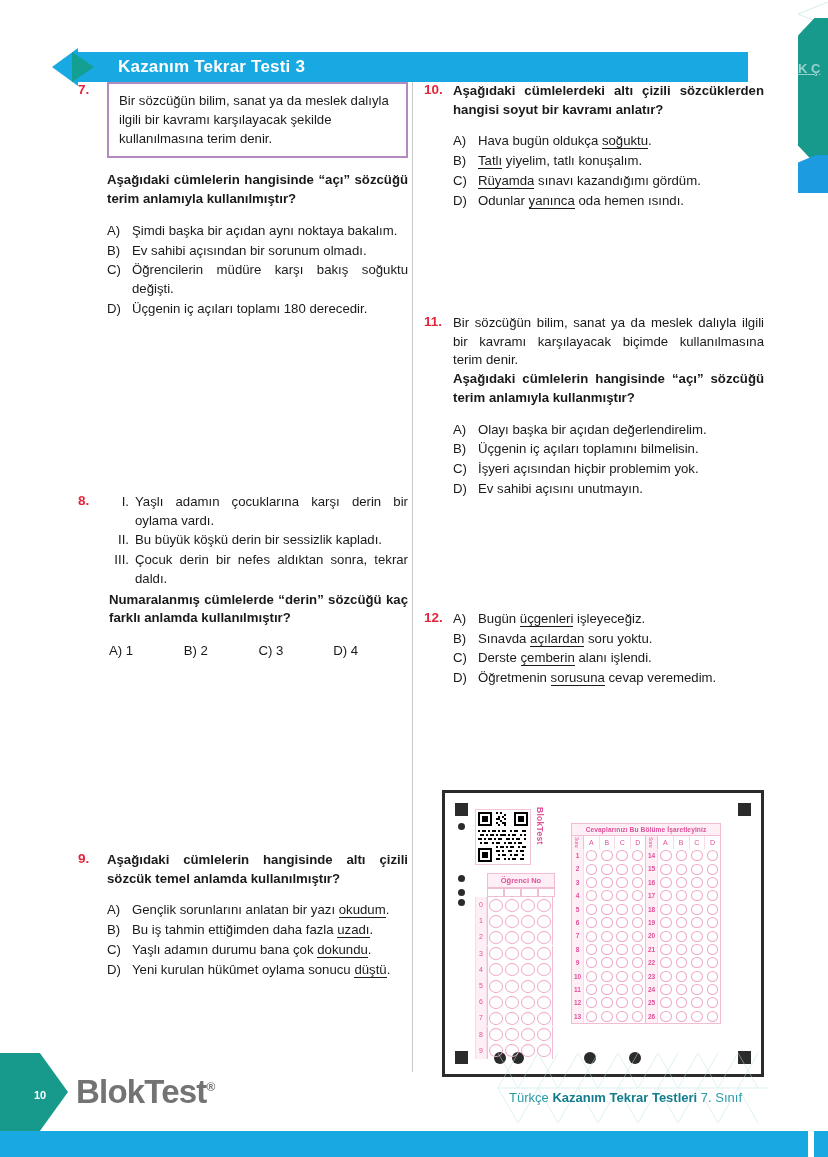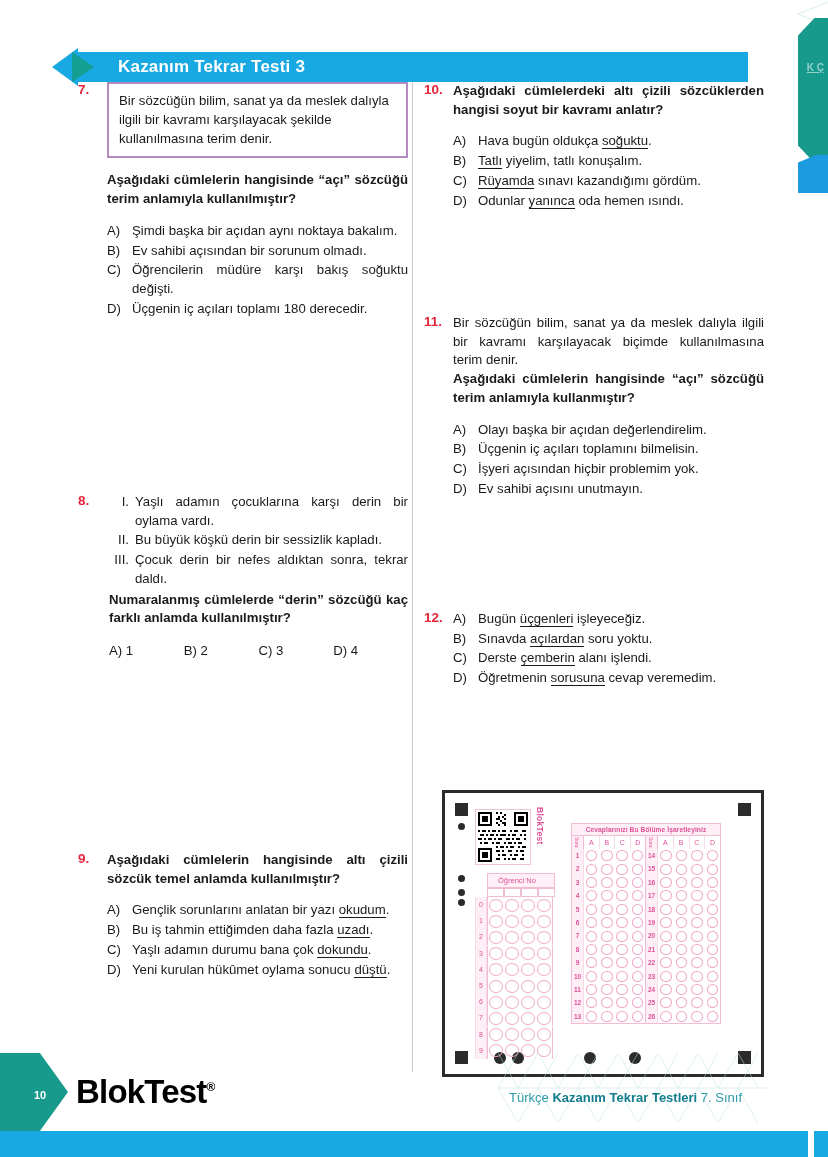--- a/index.html
+++ b/index.html
@@ -62,22 +62,22 @@
   }
   .side-tab-blue {
     position: absolute; right: 0; top: 155px;
     width: 30px; height: 38px;
     background: #1C9BE0;
     clip-path: polygon(0 20%, 60% 0, 100% 0, 100% 100%, 0 100%);
   }
   .side-tab-text {
     position: absolute; right: 4px; top: 62px;
     width: 26px;
-    font-size: 10px; font-weight: bold; color: rgba(255,255,255,.55);
-    line-height: 1.15; text-align: right;
+    font-size: 13px; font-weight: bold; color: rgba(255,255,255,.55);
+    line-height: 1.15; text-align: left;
     pointer-events: none;
     text-decoration: underline;
   }
 
   
   .col-left  { position: absolute; left: 78px;  top: 82px; width: 330px; }
   .col-right { position: absolute; left: 424px; top: 82px; width: 340px; }
   .col-divider {
     position: absolute; left: 412px; top: 82px;
     width: 1px; height: 990px; background: #c9c9c9;
@@ -163,22 +163,22 @@
     font-size: 8.5px; font-weight: bold; color: #E0509A;
     letter-spacing: .3px;
   }
 
   .ogr {
     position: absolute; left: 38px; top: 76px;
     width: 68px;
   }
   .ogr-title {
     border: 1px solid #F0BDD4; background:#FDEFF5;
-    font-size: 7.5px; color: #E0509A; 
-    padding: 2px 10px; font-weight: 400;
+    font-size: 7.5px; color: #E0509A; text-align: center;
+    padding: 2px 10px; font-weight: 700;
   }
   .ogr-grid { display: grid; grid-template-columns: repeat(4, 1fr); }
   .ogr-cell { border: 1px solid #F0BDD4; height: 9px; background:#fff; }
   .ogr-rows { margin-left: -12px; }
   .ogr-row { display: flex; align-items: center; height: 16.2px; }
   .ogr-lab {
     width: 12px; flex: 0 0 12px; font-size: 7px; color: #E0509A;
     text-align: center; background: #FDEFF5; height: 16.2px; line-height: 16.2px;
     border-left:1px solid #F7DCE8; border-right:1px solid #F7DCE8;
   }
@@ -229,21 +229,21 @@
     position: absolute; left: -6px; bottom: 0;
     width: 74px; height: 78px; background: #17998C;
     clip-path: polygon(0 0, 62% 0, 100% 50%, 62% 100%, 0 100%);
   }
   .page-num {
     position: absolute; left: 34px; bottom: 30px;
     color: #ffffff; font-size: 11px; font-weight: bold;
   }
   .logo {
     position: absolute; left: 76px; bottom: 20px;
-    font-size: 33px; font-weight: bold; color: #000000;
+    font-size: 33px; font-weight: bold; color: #737373;
     letter-spacing: -.8px;
     text-align: right;
   }
   .logo sup { font-size: 12px; vertical-align: super; }
   .footer-right {
     position: absolute; right: 86px; bottom: 26px;
     font-size: 13px; color: #2C9AA8;
   }
   .footer-right b { color: #127D8C; }
   .tri-deco {

